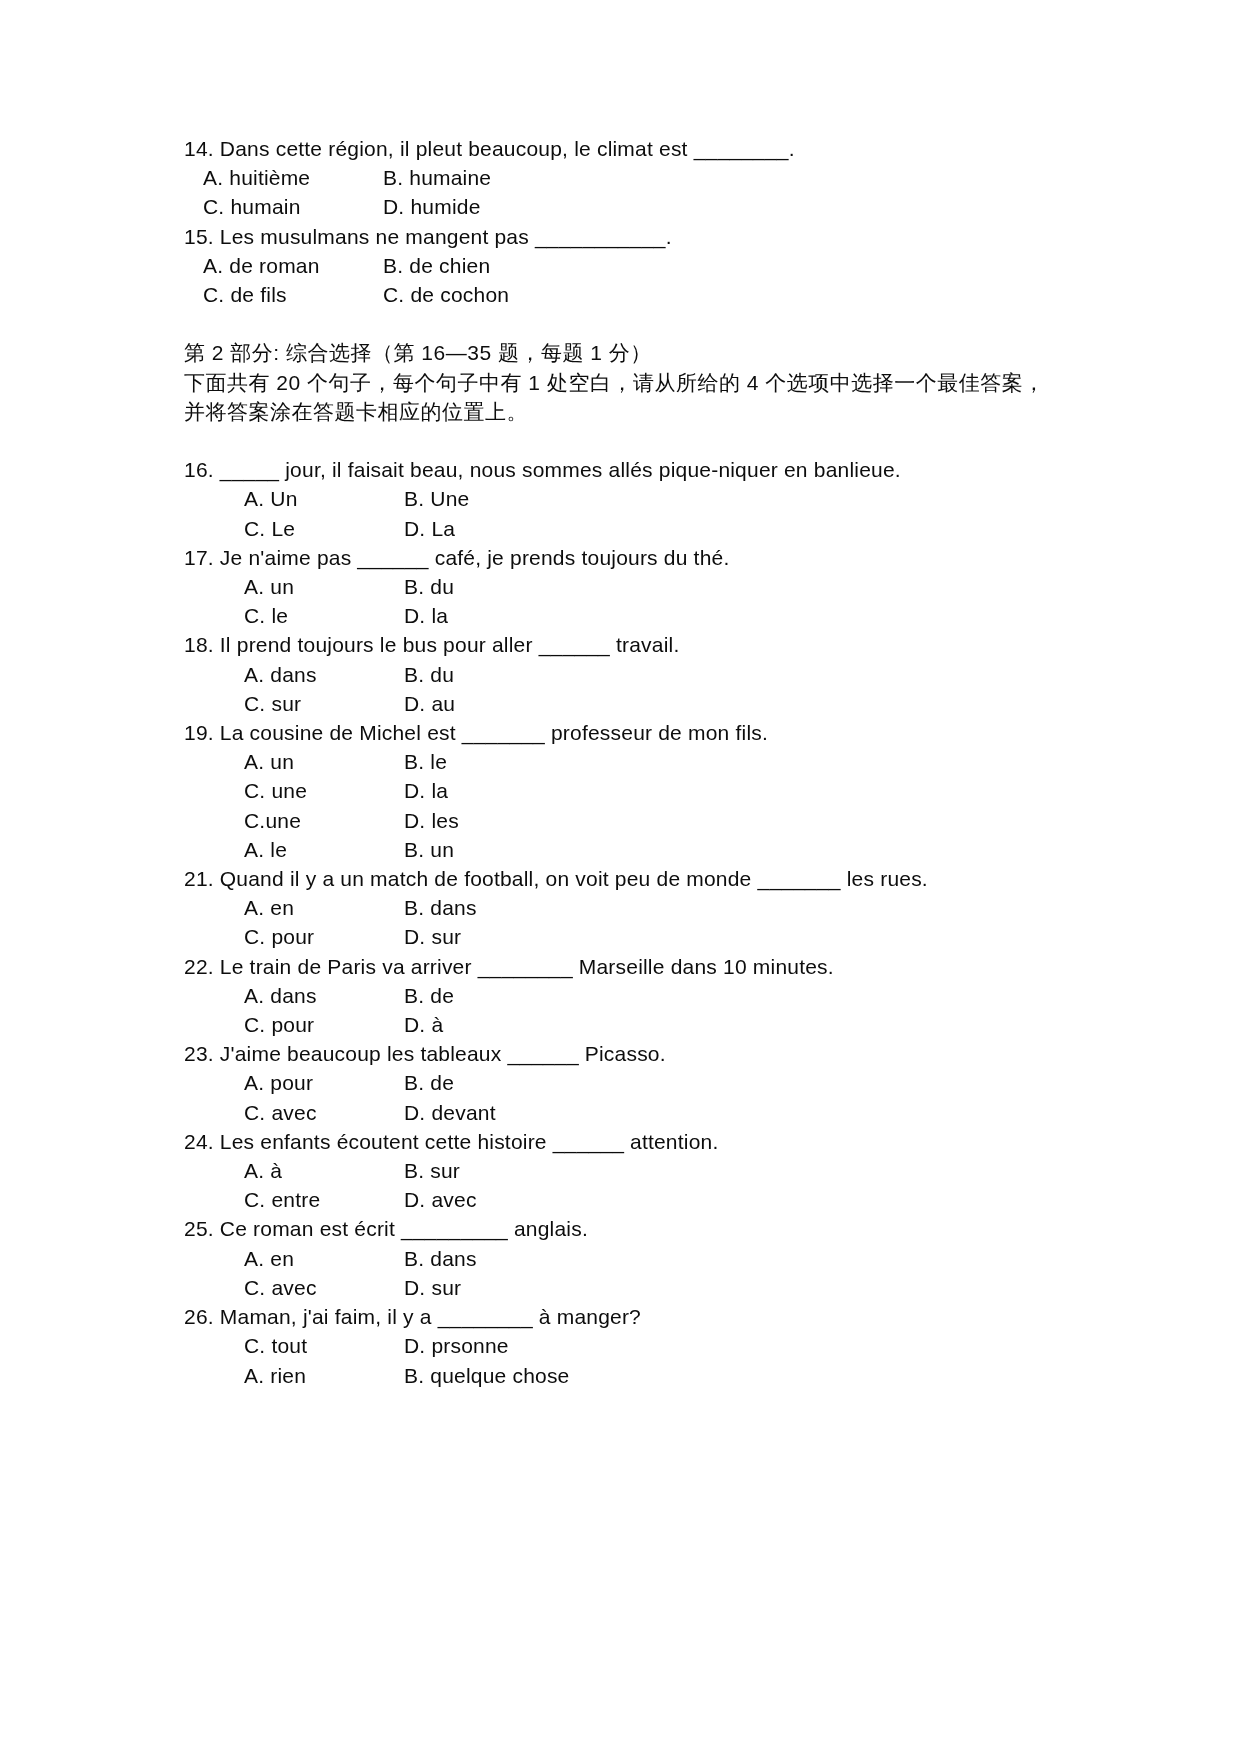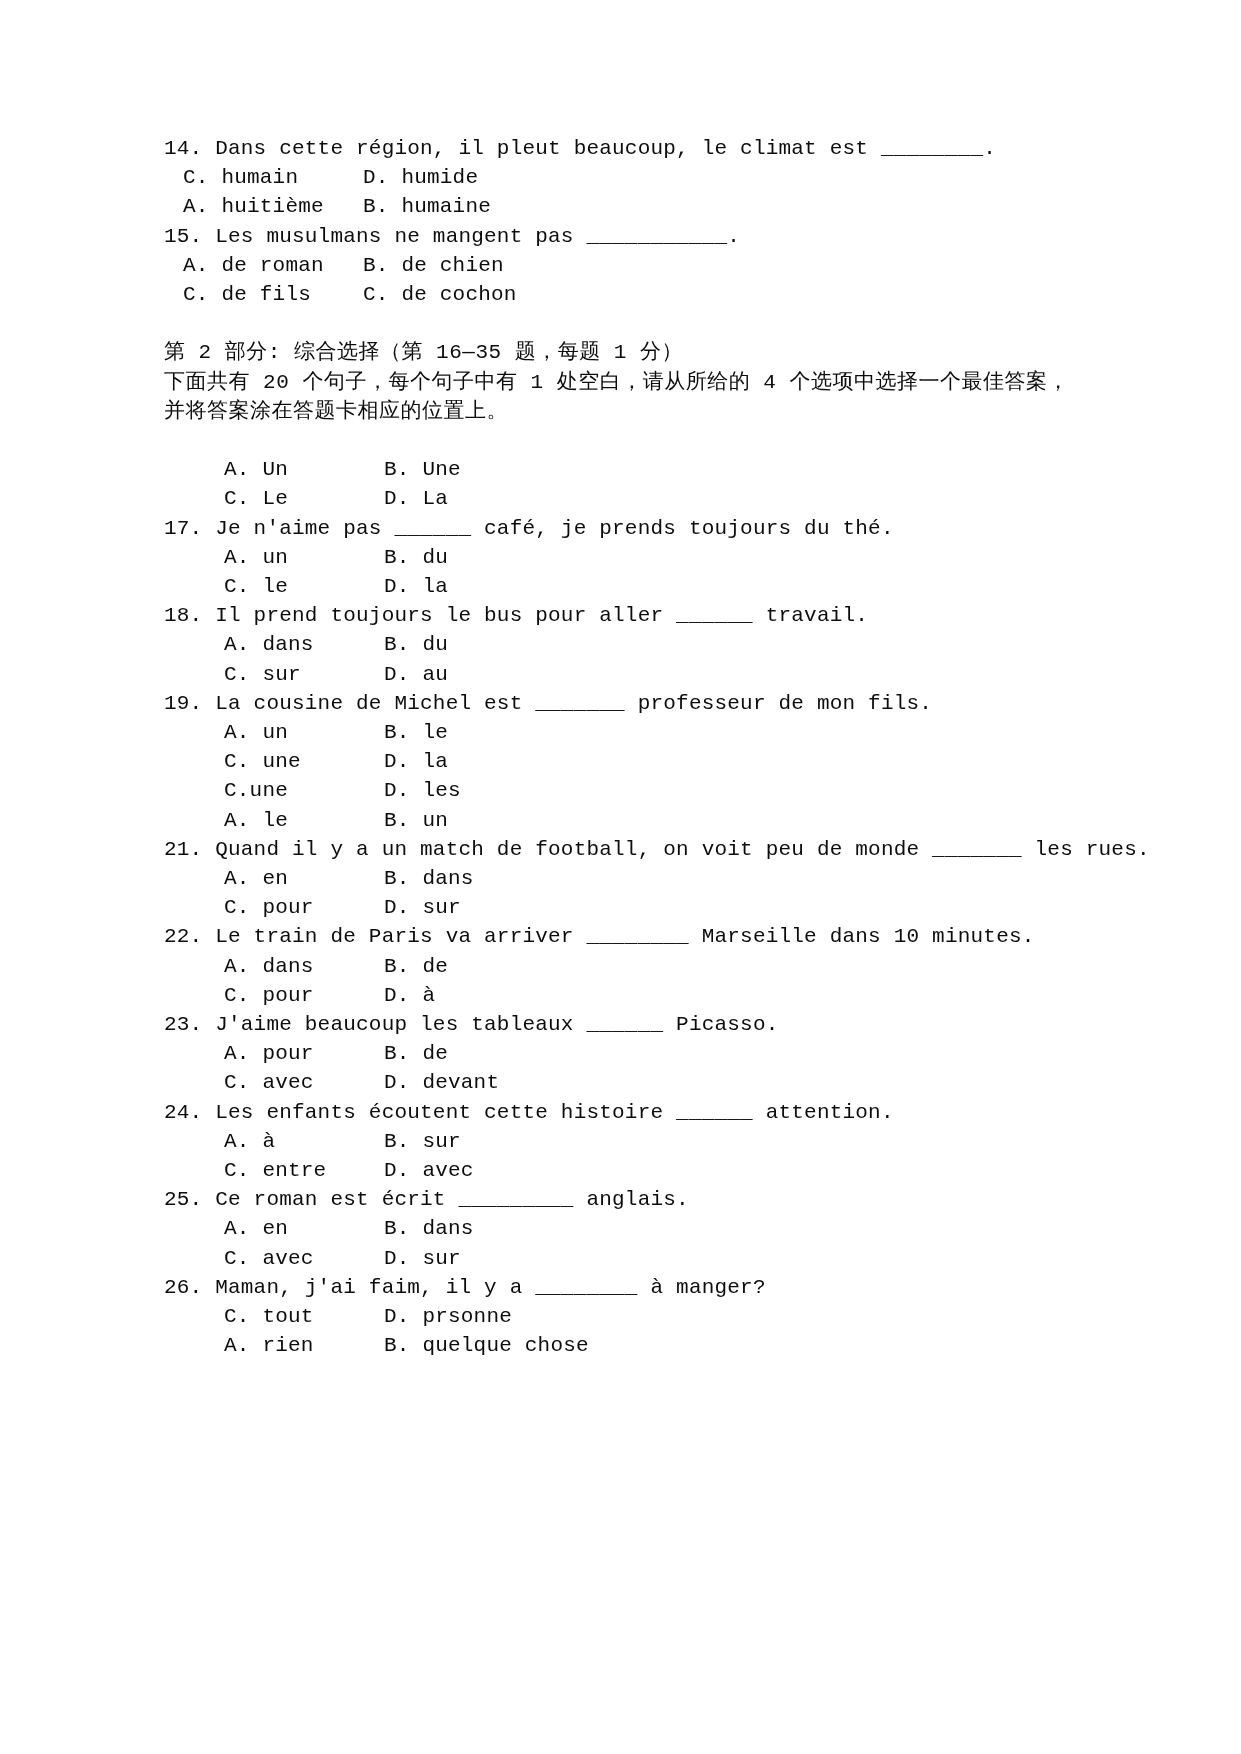--- a/index.html
+++ b/index.html
@@ -7,24 +7,23 @@
     width: 1241px;
     height: 1754px;
     background: #ffffff;
     color: #0d0d0d;
     font-family: "Liberation Sans", "DejaVu Sans", sans-serif;
     font-size: 21px;
     overflow: hidden;
   }
   .page {
     position: absolute;
-    left: 164px;
+    left: 184px;
     top: 134px;
     right: 30px;
-    font-family: Liberation Mono, monospace;
   }
   .line {
     margin: 0;
     line-height: 29.2px;
     white-space: nowrap;
     letter-spacing: 0.2px;
   }
   .spacer { height: 29.2px; }
   .option-row {
     display: flex;
@@ -37,26 +36,26 @@
 </style>
 </head>
 <body>
 
 <div class="page">
 
   <div id="part1-questions">
       <div class="question part1">
         <p class="line stem">14. Dans cette région, il pleut beaucoup, le climat est ________.</p>
         <div class="line option-row">
+          <span class="option option-a">A. huitième</span>
+          <span class="option option-b">B. humaine</span>
+        </div>
+        <div class="line option-row">
           <span class="option option-a">C. humain</span>
           <span class="option option-b">D. humide</span>
-        </div>
-        <div class="line option-row">
-          <span class="option option-a">A. huitième</span>
-          <span class="option option-b">B. humaine</span>
         </div>
       </div>
       <div class="question part1">
         <p class="line stem">15. Les musulmans ne mangent pas ___________.</p>
         <div class="line option-row">
           <span class="option option-a">A. de roman</span>
           <span class="option option-b">B. de chien</span>
         </div>
         <div class="line option-row">
           <span class="option option-a">C. de fils</span>
@@ -70,20 +69,21 @@
   <div class="cjk">
     <p class="line">第 2 部分:  综合选择（第 16—35 题，每题 1 分）</p>
     <p class="line">下面共有 20 个句子，每个句子中有 1 处空白，请从所给的 4 个选项中选择一个最佳答案，</p>
     <p class="line">并将答案涂在答题卡相应的位置上。</p>
   </div>
 
   <div class="spacer"></div>
 
   <div id="part2-questions">
       <div class="question part2q">
+        <p class="line stem">16. _____ jour, il faisait beau, nous sommes allés pique-niquer en banlieue.</p>
         <div class="line option-row">
           <span class="option option-a">A. Un</span>
           <span class="option option-b">B. Une</span>
         </div>
         <div class="line option-row">
           <span class="option option-a">C. Le</span>
           <span class="option option-b">D. La</span>
         </div>
       </div>
       <div class="question part2q">

